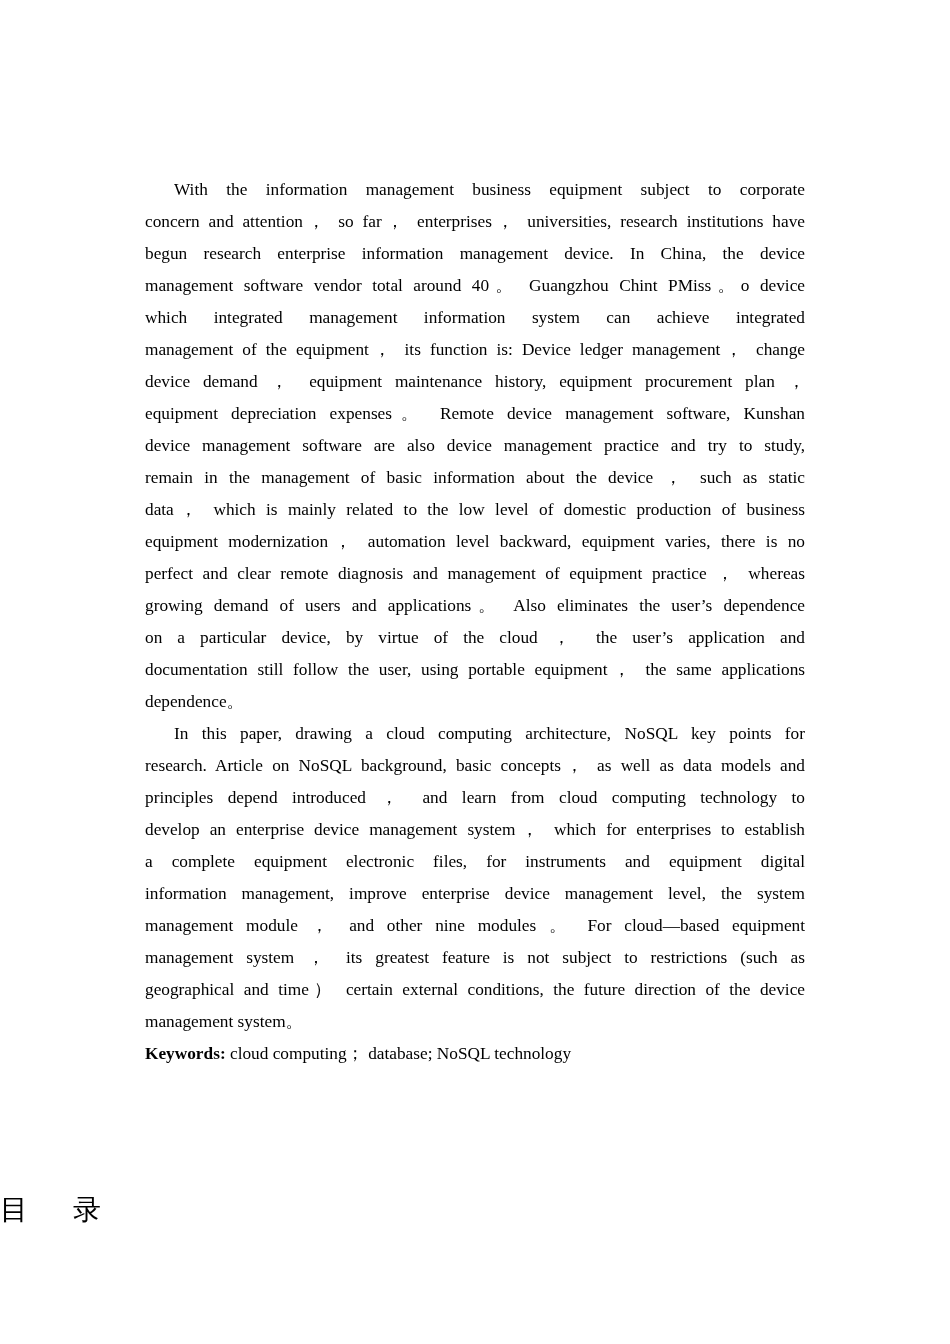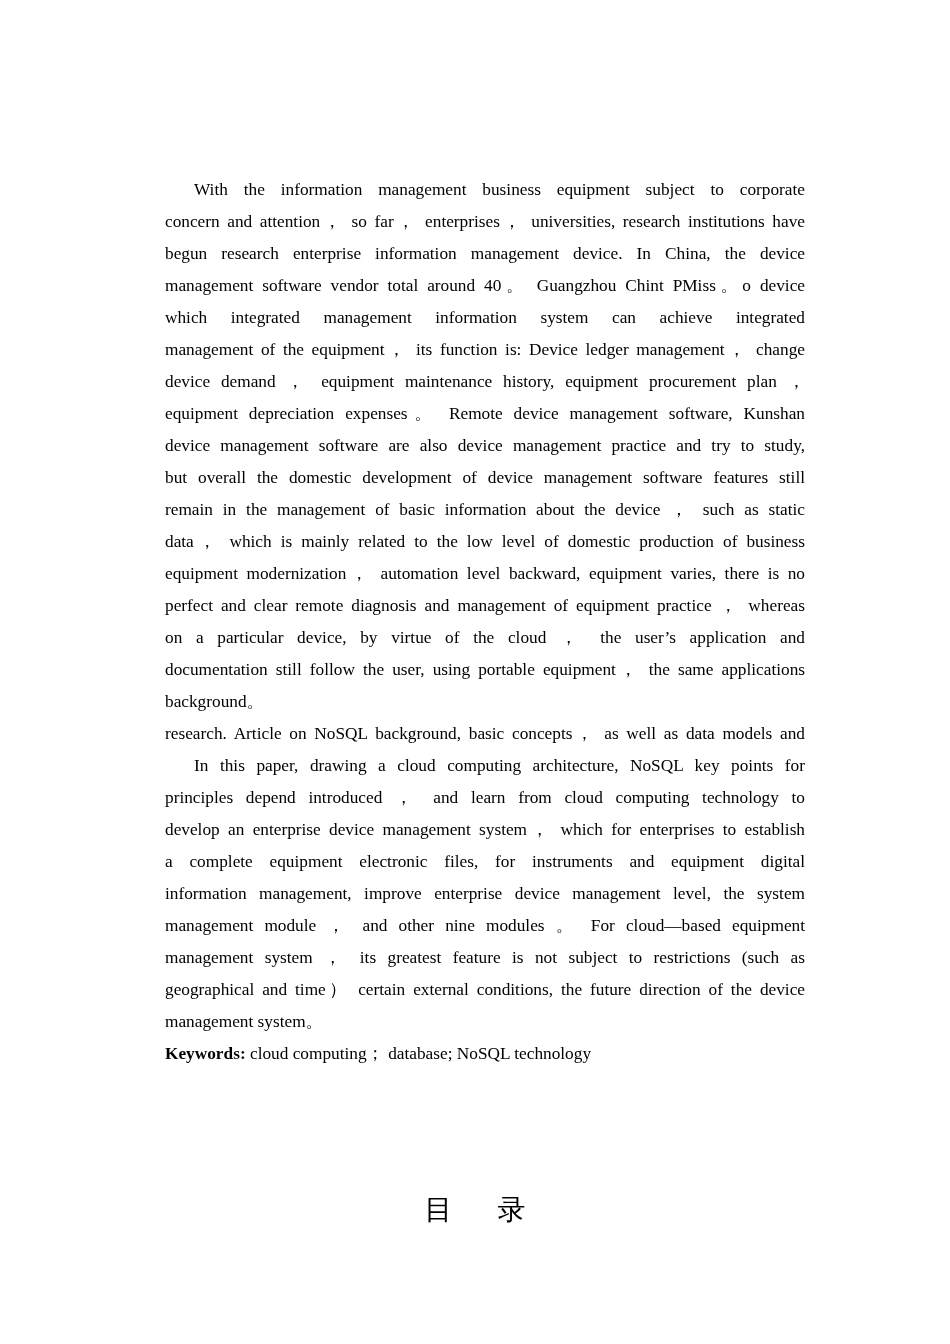--- a/index.html
+++ b/index.html
@@ -2,58 +2,58 @@
 <html><head>
   <meta charset="utf-8">
   <style>
     html, body { margin: 0; padding: 0; background: #ffffff; }
     body { width: 950px; height: 1344px; position: relative; overflow: hidden; }
     .page {
       position: absolute; left: 145px; top: 174px; width: 660px;
       font-family: "Liberation Serif", "DejaVu Serif", serif;
       font-size: 17.3px; color: #000; line-height: 32px;
     }
-    .line { display: block; white-space: nowrap; height: 32px; text-align: justify; text-align-last: justify; margin-left: 20px; }
+    .line { display: block; white-space: nowrap; height: 32px; text-align: justify; text-align-last: justify; }
     .line.last { text-align-last: left; }
     .line.indent { padding-left: 29px; }
     .kw-label { font-weight: bold; }
     .toc-heading {
       position: absolute; left: 0; width: 950px; top: 1192px;
-      text-align: center; font-family: "DejaVu Sans", sans-serif;
+      text-align: left; font-family: "DejaVu Sans", sans-serif;
       font-size: 28px; line-height: 36px; letter-spacing: 0;
     }
     .toc-heading span { display: inline-block; }
     .toc-heading .gap { width: 45px; }
   </style>
 </head>
 <body>
 
 <div class="page">
   <div>
     <span class="line indent">With the information management business equipment subject to corporate</span>
     <span class="line">concern and attention， so far， enterprises， universities, research institutions have</span>
     <span class="line">begun research enterprise information management device. In China, the device</span>
     <span class="line">management software vendor total around 40。 Guangzhou Chint PMiss。o device</span>
     <span class="line">which integrated management information system can achieve integrated</span>
     <span class="line">management of the equipment， its function is: Device ledger management， change</span>
     <span class="line">device demand ， equipment maintenance history, equipment procurement plan ，</span>
     <span class="line">equipment depreciation expenses。 Remote device management software, Kunshan</span>
     <span class="line">device management software are also device management practice and try to study,</span>
-    <span class="line">but overall the domestic development of device management software features still</span>
     <span class="line">remain in the management of basic information about the device ， such as static</span>
     <span class="line">data， which is mainly related to the low level of domestic production of business</span>
     <span class="line">equipment modernization， automation level backward, equipment varies, there is no</span>
     <span class="line">perfect and clear remote diagnosis and management of equipment practice ， whereas</span>
+    <span class="line">growing demand of users and applications。 Also eliminates the user’s dependence</span>
     <span class="line">on a particular device, by virtue of the cloud ， the user’s application and</span>
     <span class="line">documentation still follow the user, using portable equipment， the same applications</span>
-    <span class="line last">background。</span>
+    <span class="line last">dependence。</span>
   </div>
   <div>
+    <span class="line indent">In this paper, drawing a cloud computing architecture, NoSQL key points for</span>
     <span class="line">research. Article on NoSQL background, basic concepts， as well as data models and</span>
-    <span class="line indent">In this paper, drawing a cloud computing architecture, NoSQL key points for</span>
     <span class="line">principles depend introduced ， and learn from cloud computing technology to</span>
     <span class="line">develop an enterprise device management system， which for enterprises to establish</span>
     <span class="line">a complete equipment electronic files, for instruments and equipment digital</span>
     <span class="line">information management, improve enterprise device management level, the system</span>
     <span class="line">management module ， and other nine modules 。 For cloud—based equipment</span>
     <span class="line">management system ， its greatest feature is not subject to restrictions (such as</span>
     <span class="line">geographical and time） certain external conditions, the future direction of the device</span>
     <span class="line last">management system。</span>
   </div>
   <div class="line last">

